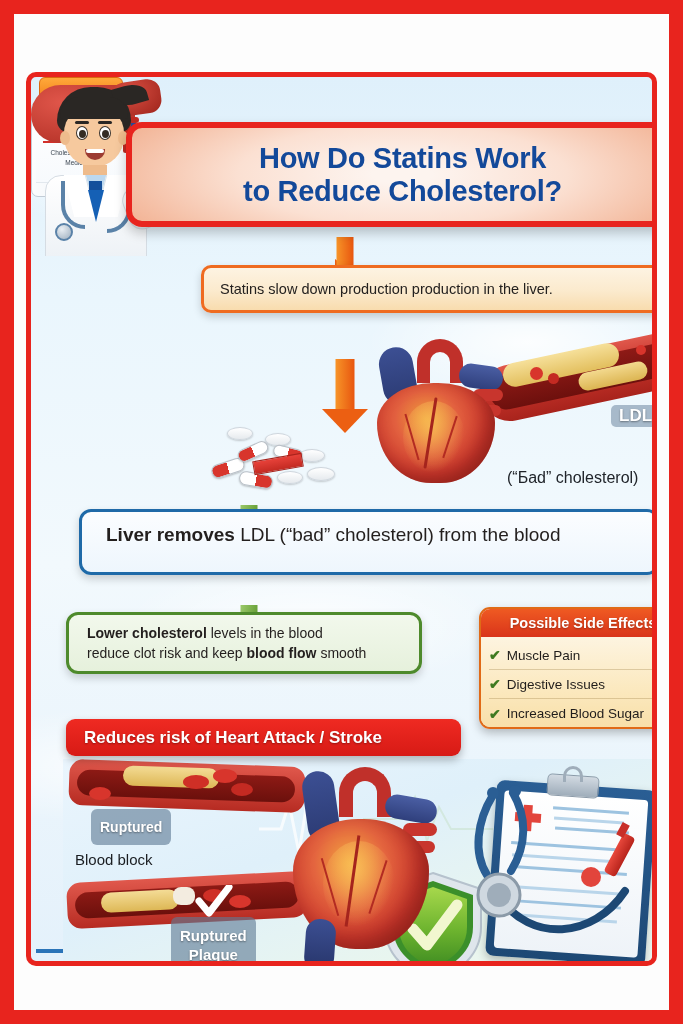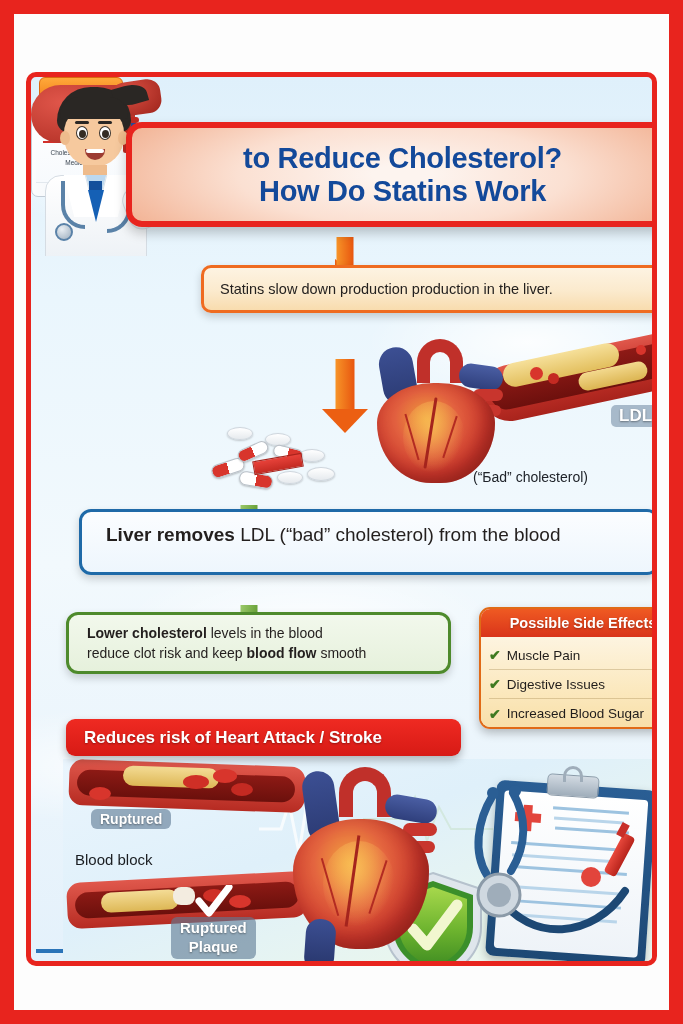--- a/index.html
+++ b/index.html
@@ -64,21 +64,21 @@
   #box-liver {
     left:48px; top:432px; width:580px; height:66px;
     border:3px solid #1f6aa8; border-radius:12px;
     background:linear-gradient(180deg,#fbfdff 0%,#eef6fd 100%);
     padding:9px 0 0 24px;
   }
   #box-liver .tl { font-size:19px; color:#231f1e; line-height:1.45; }
   #box-liver .tl b { font-weight:bold; }
 
   #box-lower {
-    left:35px; top:535px; width:385px; height:62px;
+    left:35px; top:535px; width:356px; height:62px;
     border:3px solid #4e8a2c; border-radius:12px;
     background:linear-gradient(180deg,#f2f8ec 0%,#e6f1dc 100%);
     padding:8px 0 12px 18px;
   }
   #box-lower .tl { font-size:14px; color:#231f1e; line-height:1.45; white-space:nowrap; }
   #box-lower .tl b { font-weight:bold; }
 
   
   #side-effects {
     position:absolute; left:448px; top:530px; width:208px; height:122px;
@@ -170,33 +170,33 @@
   #artery {
     left:455px; top:250px; width:200px; height:110px; z-index:13;
     border-radius:8px;
   }
   #ldl-tag {
     position:absolute; left:580px; top:328px; z-index:22;
     background:rgba(110,135,160,.55); color:#fff; font-weight:bold; font-size:17px;
     padding:1px 8px; border-radius:5px; text-shadow:0 1px 2px rgba(0,0,0,.4);
   }
   #bad-chol {
-    position:absolute; left:442px; top:392px; z-index:22;
-    color:#20242a; font-size:14px;
+    position:absolute; left:476px; top:392px; z-index:22;
+    color:#20242a; font-size:16px;
   }
 
   
   #bottom-scene {
     left:32px; top:682px; width:600px; height:222px; z-index:12;
     background:linear-gradient(160deg,#eaf5fd 0%,#dff0fa 40%,#e9f6ee 75%,#f3fbf6 100%);
   }
   .vessel { position:absolute; border-radius:14px; }
   .tag {
     position:absolute; background:rgba(96,122,148,.62); color:#fff; font-weight:bold;
-    padding:2px 9px; border-radius:6px; text-shadow:0 1px 2px rgba(0,0,0,.4);
+    padding:10px 9px; border-radius:6px; text-shadow:0 1px 2px rgba(0,0,0,.4);
   }
   #blood-block {
     position:absolute; color:#1a1d21; font-size:15px; font-weight:normal;
   }
 
   
   #clipboard { position:absolute; z-index:16; }
 </style>
 </head>
 <body>
@@ -285,22 +285,22 @@
       <div style="position:absolute; left:22px; top:142px; width:18px; height:18px; border-radius:50%;
                   background:radial-gradient(circle at 35% 30%, #e9eef3, #9daebe); border:2px solid #5a82a8;"></div>
 
       <div style="position:absolute; left:92px; top:104px; width:34px; height:44px; border-radius:14px;
                   background:linear-gradient(180deg,#ffffff,#e9eef3); border:1px solid #d5dce3; transform:rotate(-22deg);"></div>
       <div style="position:absolute; left:106px; top:74px; width:24px; height:30px; border-radius:10px; background:#f6c99e;"></div>
       <div style="position:absolute; left:114px; top:56px; width:9px; height:26px; border-radius:5px; background:#f6c99e;"></div>
     </div>
 
     <div id="title-card">
+      <div class="tl">How Do Statins Work</div>
       <div class="tl">to Reduce Cholesterol?</div>
-      <div class="tl">How Do Statins Work</div>
     </div>
 
     <div id="box-statin" class="callout">
       <div class="tl">Statins slow down production production in the liver.</div>
     </div>
 
     <div id="bottle">
       <div class="cap"></div>
       <div class="body"></div>
       <div class="label">

